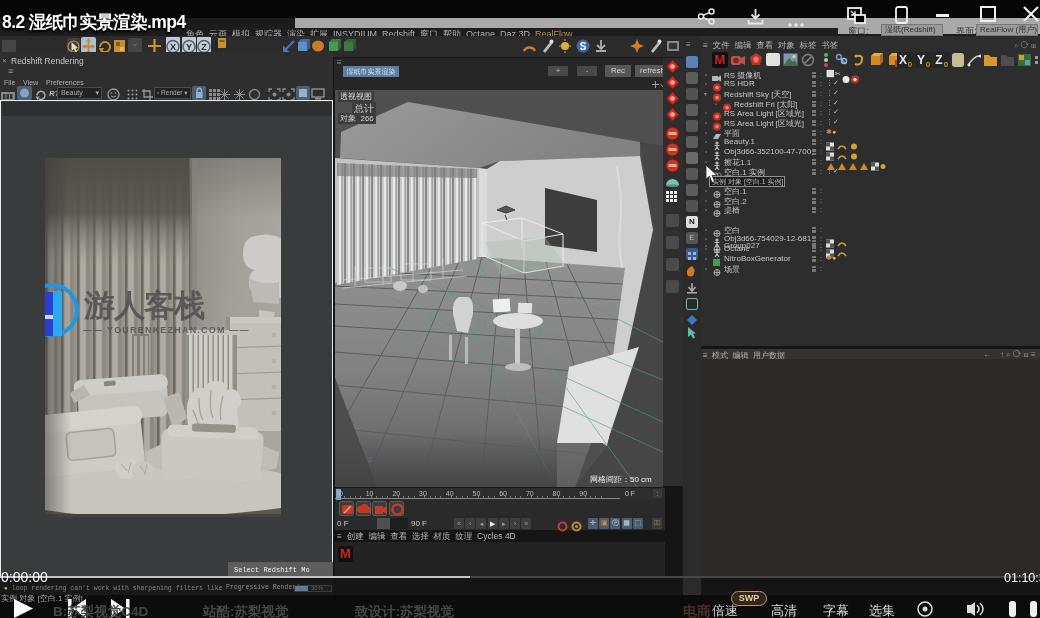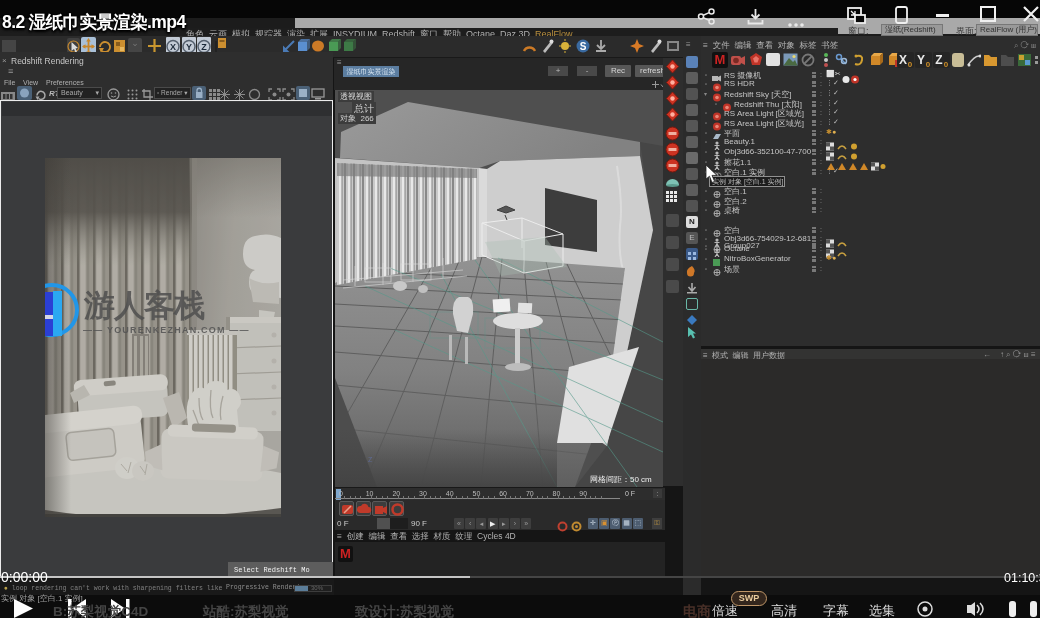--- a/index.html
+++ b/index.html
@@ -833,21 +833,21 @@
         </div>
         <div class="t" style="left:116px;top:1px;color:#999;font-size:7px;">:</div>
         <div class="t" style="left:122px;top:0px;color:#bbb;font-size:7px;">⋮✓</div>
       </div>
       <div style="position:absolute;left:714px;top:98.6px;width:330px;height:9.7px;">
         <div class="t" style="left:0px;top:1px;color:#888;font-size:6px;">∘</div>
         <div class="t" style="left:8px;top:-1px;"><svg width="10" height="9">
             <circle cx="5" cy="4.5" r="4" fill="#c03428"></circle>
             <circle cx="5" cy="4.5" r="1.8" fill="#e8887a"></circle>
           </svg></div>
-        <div class="t" style="left:20px;top:0px;color:#c6c6c6;font-size:8px;">Redshift Thu [太阳]</div>
+        <div class="t" style="left:20px;top:0px;color:#c6c6c6;font-size:8px;">Redshift Fri [太阳]</div>
         <div class="t" style="left:98px;top:2px;width:4px;height:6px;">
           <div style="width:4px;height:2.5px;background:#787878;margin-bottom:1px;"></div>
           <div style="width:4px;height:2.5px;background:#787878;"></div>
         </div>
         <div class="t" style="left:106px;top:1px;color:#999;font-size:7px;">:</div>
         <div class="t" style="left:112px;top:0px;color:#bbb;font-size:7px;">⋮✓</div>
       </div>
       <div style="position:absolute;left:704px;top:108.3px;width:330px;height:9.7px;">
         <div class="t" style="left:0px;top:1px;color:#888;font-size:6px;">∘</div>
         <div class="t" style="left:8px;top:-1px;"><svg width="10" height="9">

